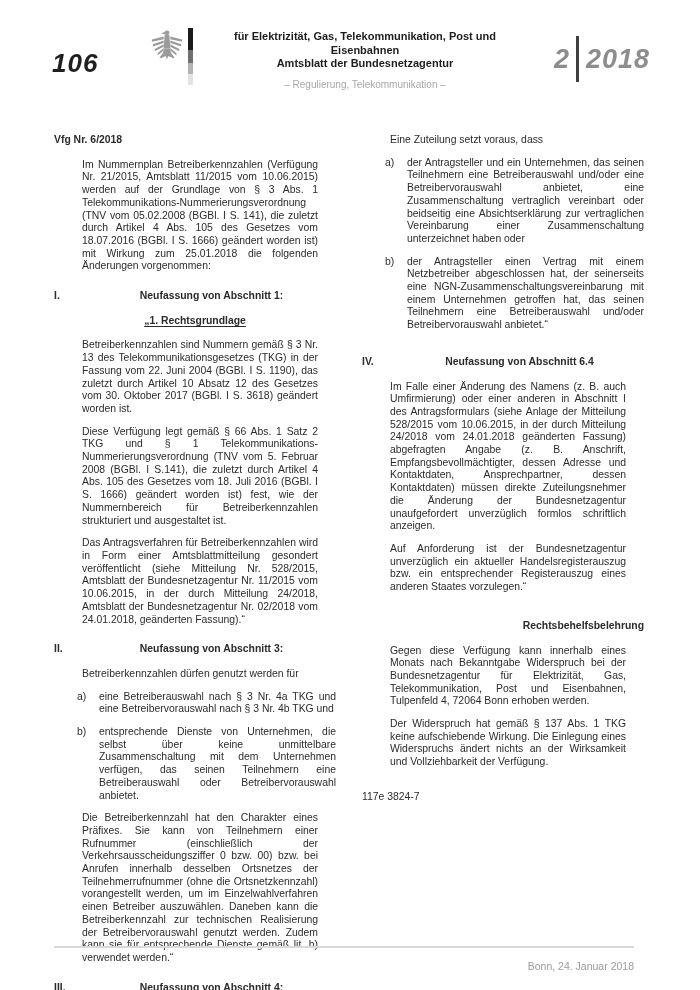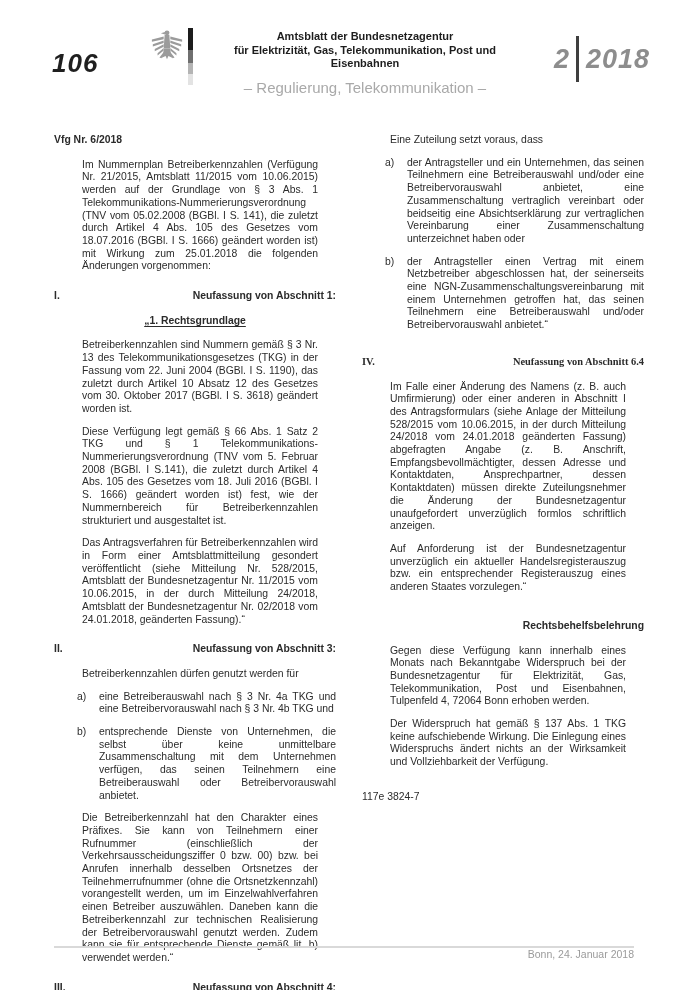--- a/index.html
+++ b/index.html
@@ -6,43 +6,43 @@
   body{background:#e8e8e8;font-family:"Liberation Sans","DejaVu Sans",sans-serif;}
   .page{position:relative;width:700px;height:990px;background:#ffffff;margin:0 auto;overflow:hidden;color:#2b2b2b;}
 
   
   .hdr-pagenum{position:absolute;left:52px;top:48px;font-size:26px;font-weight:700;font-style:italic;color:#1f1f1f;letter-spacing:1px;}
   .hdr-logo{position:absolute;left:150px;top:28px;display:flex;align-items:flex-start;}
   .hdr-logo svg{display:block;}
   .logo-bar{width:5px;height:57px;margin-left:4px;background:linear-gradient(to bottom,#1c1c1c 0 38%,#6f6f6f 38% 62%,#b4b4b4 62% 80%,#e3e3e3 80% 100%);}
   .hdr-center{position:absolute;left:220px;top:30px;width:290px;text-align:center;}
   .hdr-title{font-size:11px;font-weight:700;line-height:13.5px;color:#1d1d1d;}
-  .hdr-subtitle{margin-top:8px;font-size:15px;color:#a9a9a9;}
+  .hdr-subtitle{margin-top:8px;font-size:10px;color:#a9a9a9;}
   .hdr-issue{position:absolute;left:554px;top:36px;display:flex;align-items:center;}
   .hdr-issue .num,.hdr-issue .year{font-size:27px;font-weight:700;font-style:italic;color:#8d8d8d;letter-spacing:1px;}
   .issue-divider{width:3px;height:46px;background:#3f3f3f;margin:0 7px 0 6px;}
 
   
   .columns{position:absolute;top:134px;left:54px;width:590px;display:flex;gap:26px;}
   .col{width:290px;font-size:10.4px;line-height:12.7px;text-align:justify;}
   .para{margin:0 18px 10px 0;padding-left:28px;}
   .docline{margin:0 0 14px 0;font-weight:700;}
   .sect{display:flex;margin:17px 0 12px 0;font-weight:700;}
   .sect .numeral{width:33px;flex:0 0 33px;}
-  .sect .sect-title{flex:1;text-align:right;}
+  .sect .sect-title{flex:1;text-align:center;}
   .subhead{margin:0 0 12px 0;font-weight:700;text-align:center;}
   .subhead.ul{text-decoration:underline;text-underline-offset:2px;}
   .li{display:flex;margin:0 0 10px 23px;}
   .li .li-label{flex:0 0 22px;}
   .li .li-text{flex:1;}
   .bighead{margin:16px 0 12px 0;font-weight:700;text-align:right;}
   .fileref{margin-top:22px;text-align:left;}
 
   
-  .footer{position:absolute;left:54px;top:946px;width:580px;border-top:2px solid #d9d9d9;padding-top:0;text-align:right;font-size:10.5px;color:#9b9b9b;}
+  .footer{position:absolute;left:54px;top:946px;width:580px;border-top:2px solid #d9d9d9;padding-top:12px;text-align:right;font-size:10.5px;color:#9b9b9b;}
 </style>
 </head>
 <body>
 
 <div class="page">
 
   <div class="hdr-pagenum">106</div>
 
   <div class="hdr-logo">
     <span>
@@ -62,22 +62,22 @@
           <polygon points="15,21.5 21,21.5 23.5,31.5 19.5,29.5 18,33 16.5,29.5 12.5,31.5"></polygon>
           <polygon points="14,26 10,31 12,32 15.2,28"></polygon>
           <polygon points="22,26 26,31 24,32 20.8,28"></polygon>
         </g>
       </svg>
     </span>
     <span class="logo-bar"></span>
   </div>
 
   <div class="hdr-center">
+    <div class="hdr-title">für Elektrizität, Gas, Telekommunikation, Post und Eisenbahnen</div>
     <div class="hdr-title">Amtsblatt der Bundesnetzagentur</div>
-    <div class="hdr-title">für Elektrizität, Gas, Telekommunikation, Post und Eisenbahnen</div>
     <div class="hdr-subtitle">– Regulierung, Telekommunikation –</div>
   </div>
 
   <div class="hdr-issue">
     <span class="num">2</span>
     <span class="issue-divider"></span>
     <span class="year">2018</span>
   </div>
 
   <div class="columns">
@@ -122,21 +122,21 @@
       <p class="para">Eine Zuteilung setzt voraus, dass</p>
       <div class="li">
         <span class="li-label">a)</span>
         <span class="li-text">der Antragsteller und ein Unternehmen, das seinen Teilnehmern eine Betreiberauswahl und/oder eine Betreibervorauswahl anbietet, eine Zusammenschaltung vertraglich vereinbart oder beidseitig eine Absichtserklärung zur vertraglichen Vereinbarung einer Zusammenschaltung unterzeichnet haben oder</span>
       </div>
       <div class="li">
         <span class="li-label">b)</span>
         <span class="li-text">der Antragsteller einen Vertrag mit einem Netzbetreiber abgeschlossen hat, der seinerseits eine NGN-Zusammenschaltungsvereinbarung mit einem Unternehmen getroffen hat, das seinen Teilnehmern eine Betreiberauswahl und/oder Betreibervorauswahl anbietet.“</span>
       </div>
 
-      <div class="sect" style="margin-top:24px;font-family:Liberation Serif, serif;">
+      <div class="sect" style="margin-top:24px;">
         <span class="numeral">IV.</span>
         <span class="sect-title">Neufassung von Abschnitt 6.4</span>
       </div>
       <p class="para">Im Falle einer Änderung des Namens (z. B. auch Umfirmierung) oder einer anderen in Abschnitt I des Antragsformulars (siehe Anlage der Mitteilung 528/2015 vom 10.06.2015, in der durch Mitteilung 24/2018 vom 24.01.2018 geänderten Fassung) abgefragten Angabe (z. B. Anschrift, Empfangsbevollmächtigter, dessen Adresse und Kontaktdaten, Ansprechpartner, dessen Kontaktdaten) müssen direkte Zuteilungsnehmer die Änderung der Bundesnetzagentur unaufgefordert unverzüglich formlos schriftlich anzeigen.</p>
       <p class="para">Auf Anforderung ist der Bundesnetzagentur unverzüglich ein aktueller Handelsregisterauszug bzw. ein entsprechender Registerauszug eines anderen Staates vorzulegen.“</p>
 
       <div class="bighead" style="margin-top:26px;">Rechtsbehelfsbelehrung</div>
       <p class="para">Gegen diese Verfügung kann innerhalb eines Monats nach Bekanntgabe Widerspruch bei der Bundesnetzagentur für Elektrizität, Gas, Telekommunikation, Post und Eisenbahnen, Tulpenfeld 4, 72064 Bonn erhoben werden.</p>
       <p class="para">Der Widerspruch hat gemäß § 137 Abs. 1 TKG keine aufschiebende Wirkung. Die Einlegung eines Widerspruchs ändert nichts an der Wirksamkeit und Vollziehbarkeit der Verfügung.</p>
 

